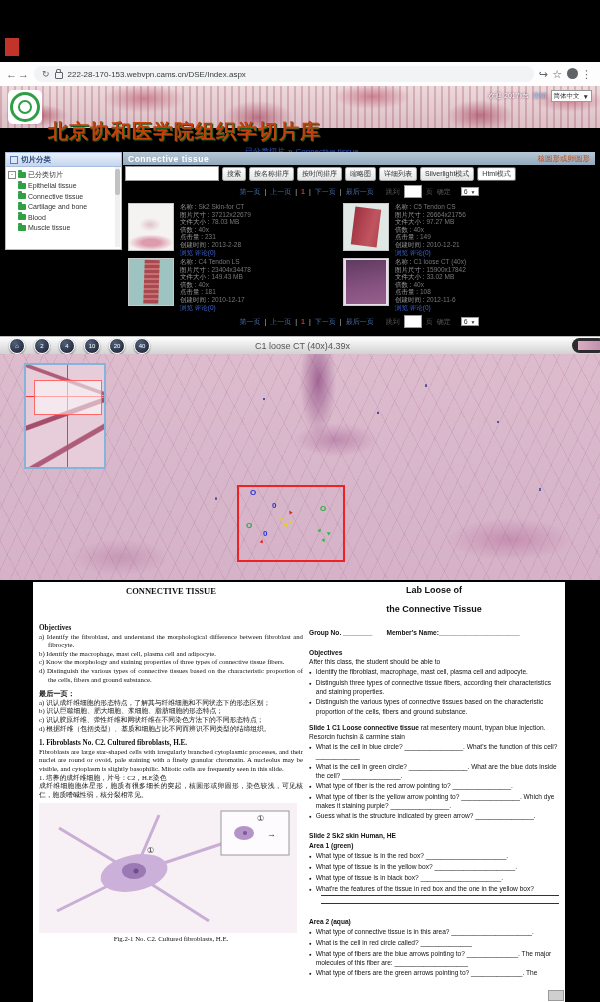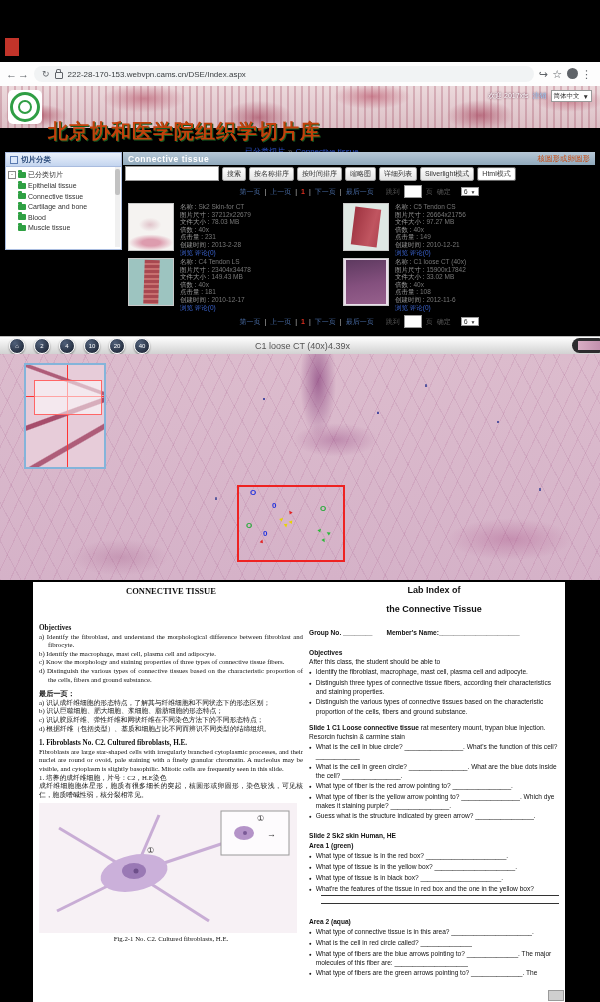--- a/index.html
+++ b/index.html
@@ -411,21 +411,21 @@
           <circle cx="206" cy="30" r="2" fill="#7a5a96"></circle>
           <text x="228" y="34" font-size="9" fill="#333">→</text>
         </svg>
         <span class="abs" style="left:108px;top:44px;font-size:8px;color:#333;">①</span>
         <span class="abs" style="left:218px;top:12px;font-size:8px;color:#333;">①</span>
       </div>
       <div class="figcap">Fig.2-1 No. C2. Cultured fibroblasts, H.E.</div>
     </div>
 
     <div class="dcol-r">
-      <div class="rtitle">Lab Index of</div>
+      <div class="rtitle">Lab Loose of</div>
       <div class="rtitle">the Connective Tissue</div>
       <div class="groupline">
         <span class="bold">Group No. ________</span>
         <span class="bold">Member's Name:______________________</span>
       </div>
       <div class="bold">Objectives</div>
       <div>After this class, the student should be able to</div>
       <div class="qrow">
           <span class="bullet"></span>
           <span>Identify the fibroblast, macrophage, mast cell, plasma cell and adipocyte.</span>

